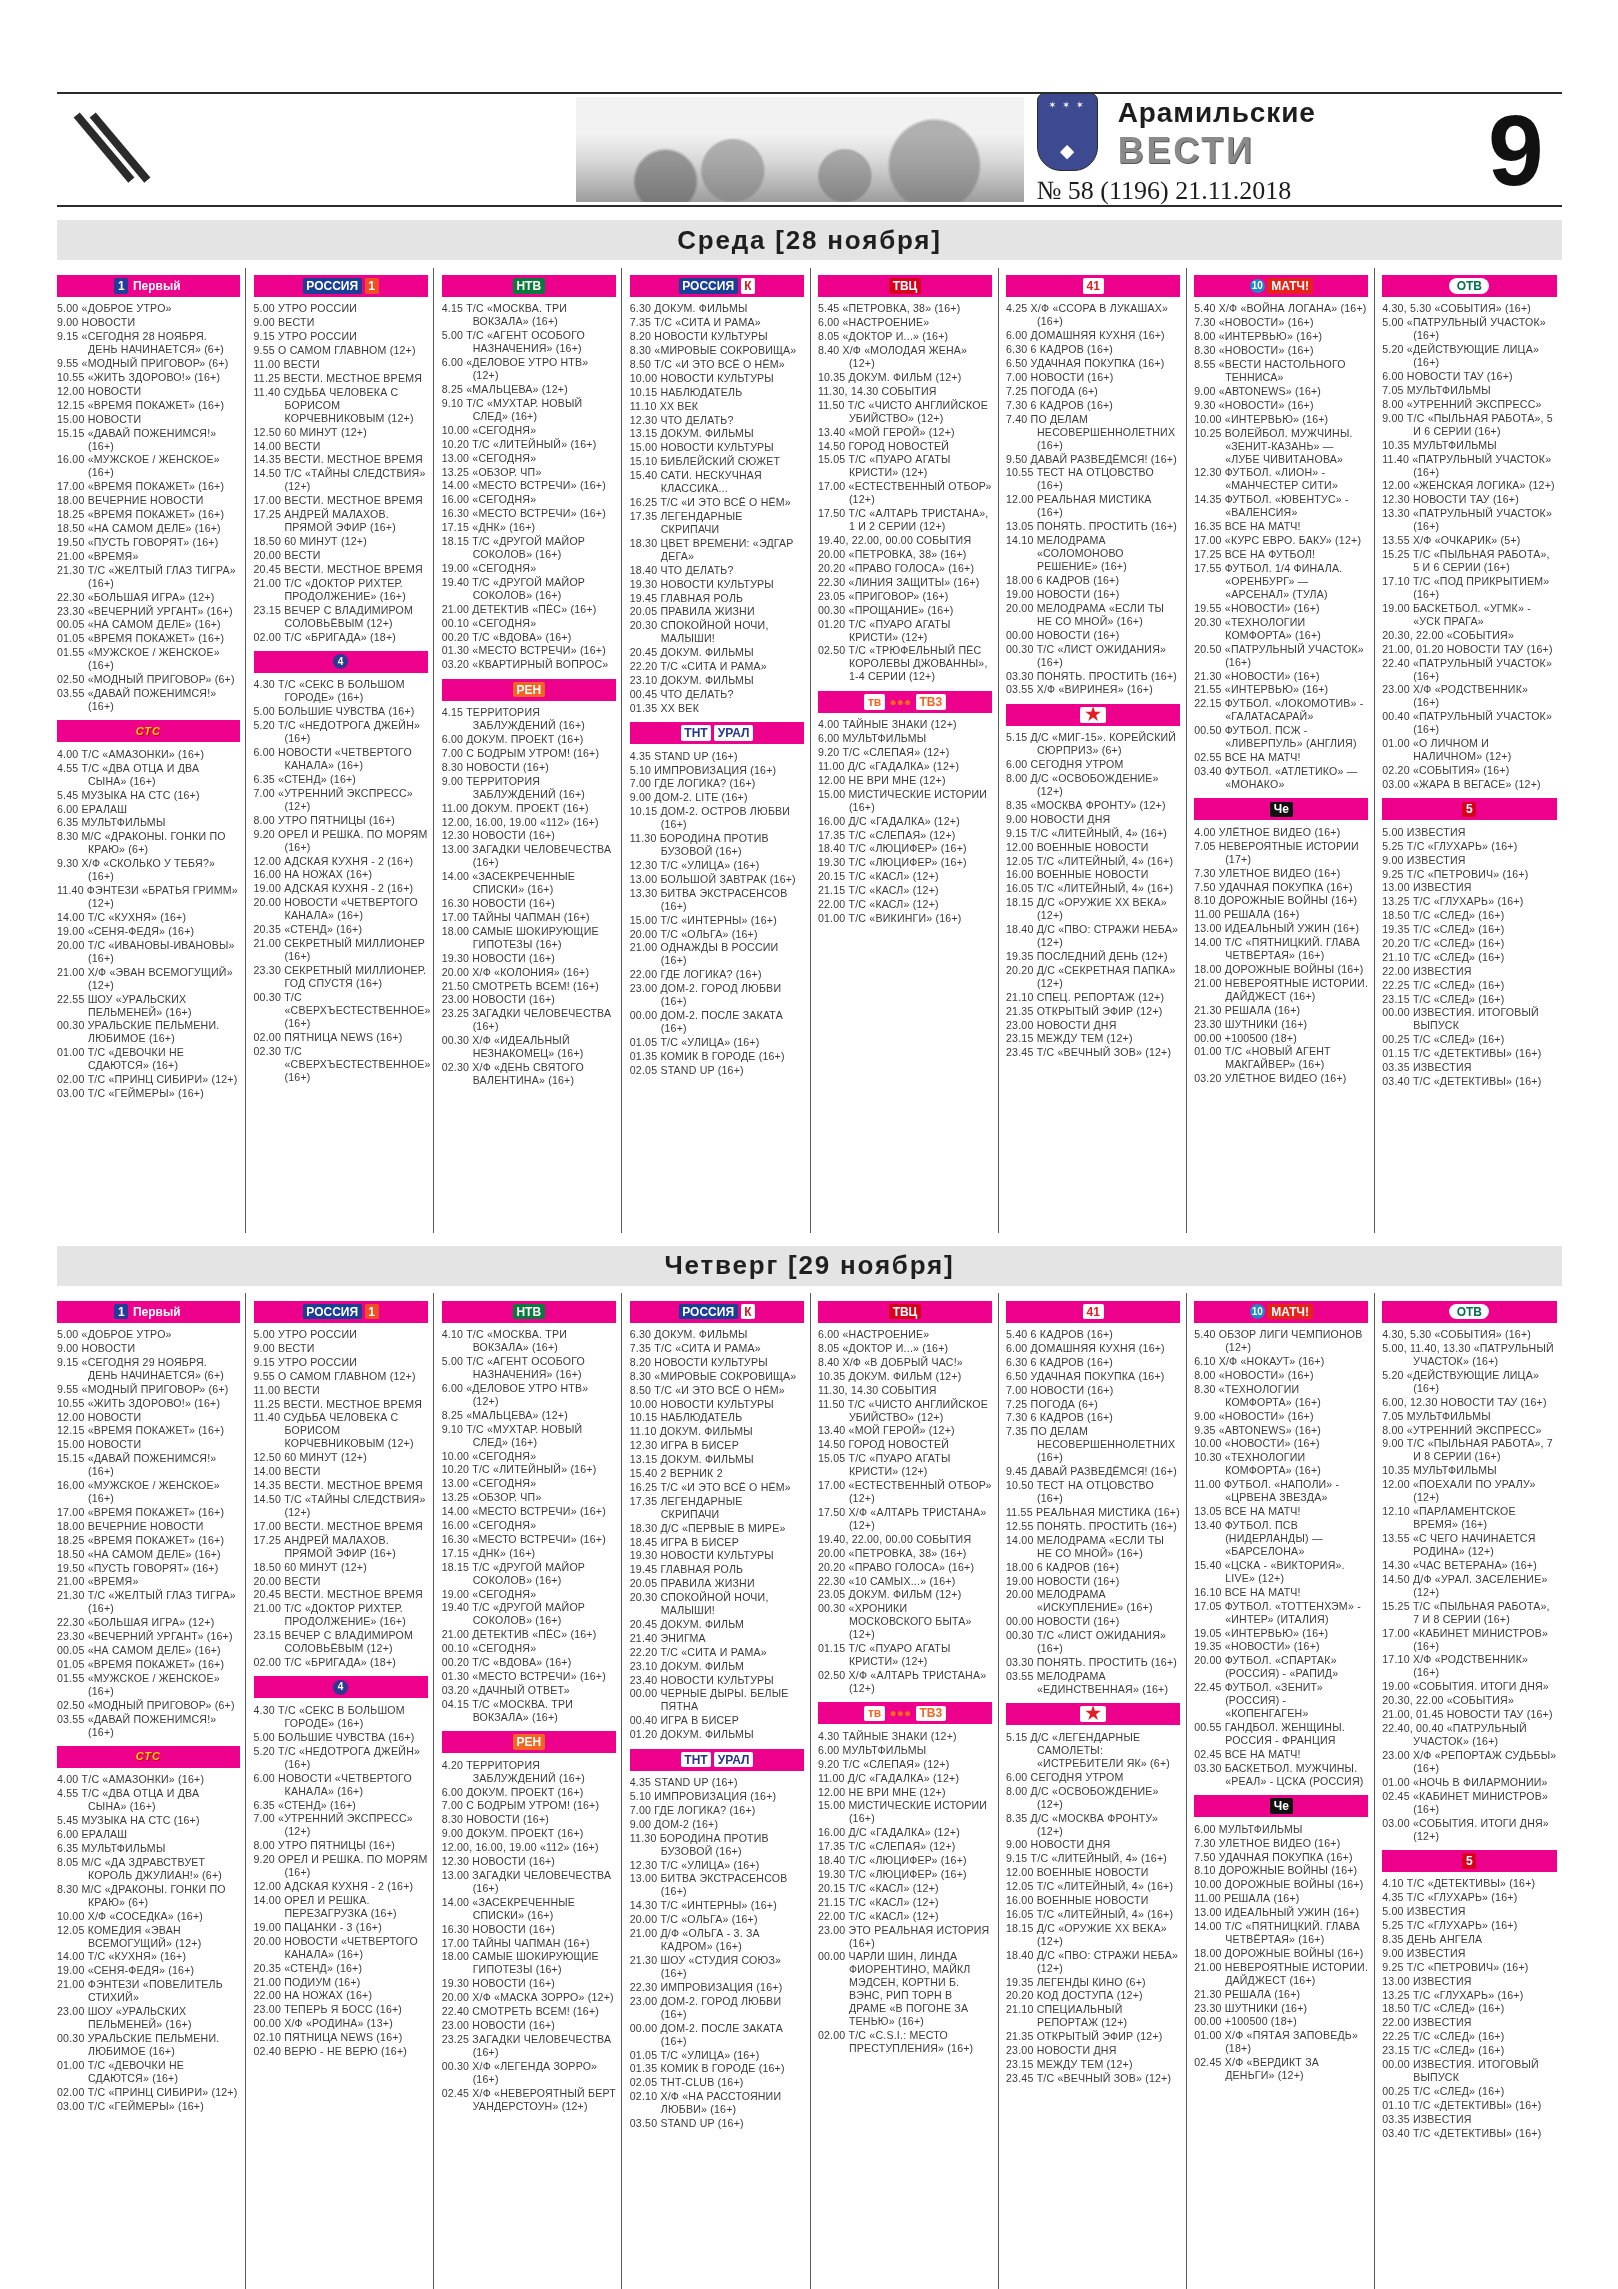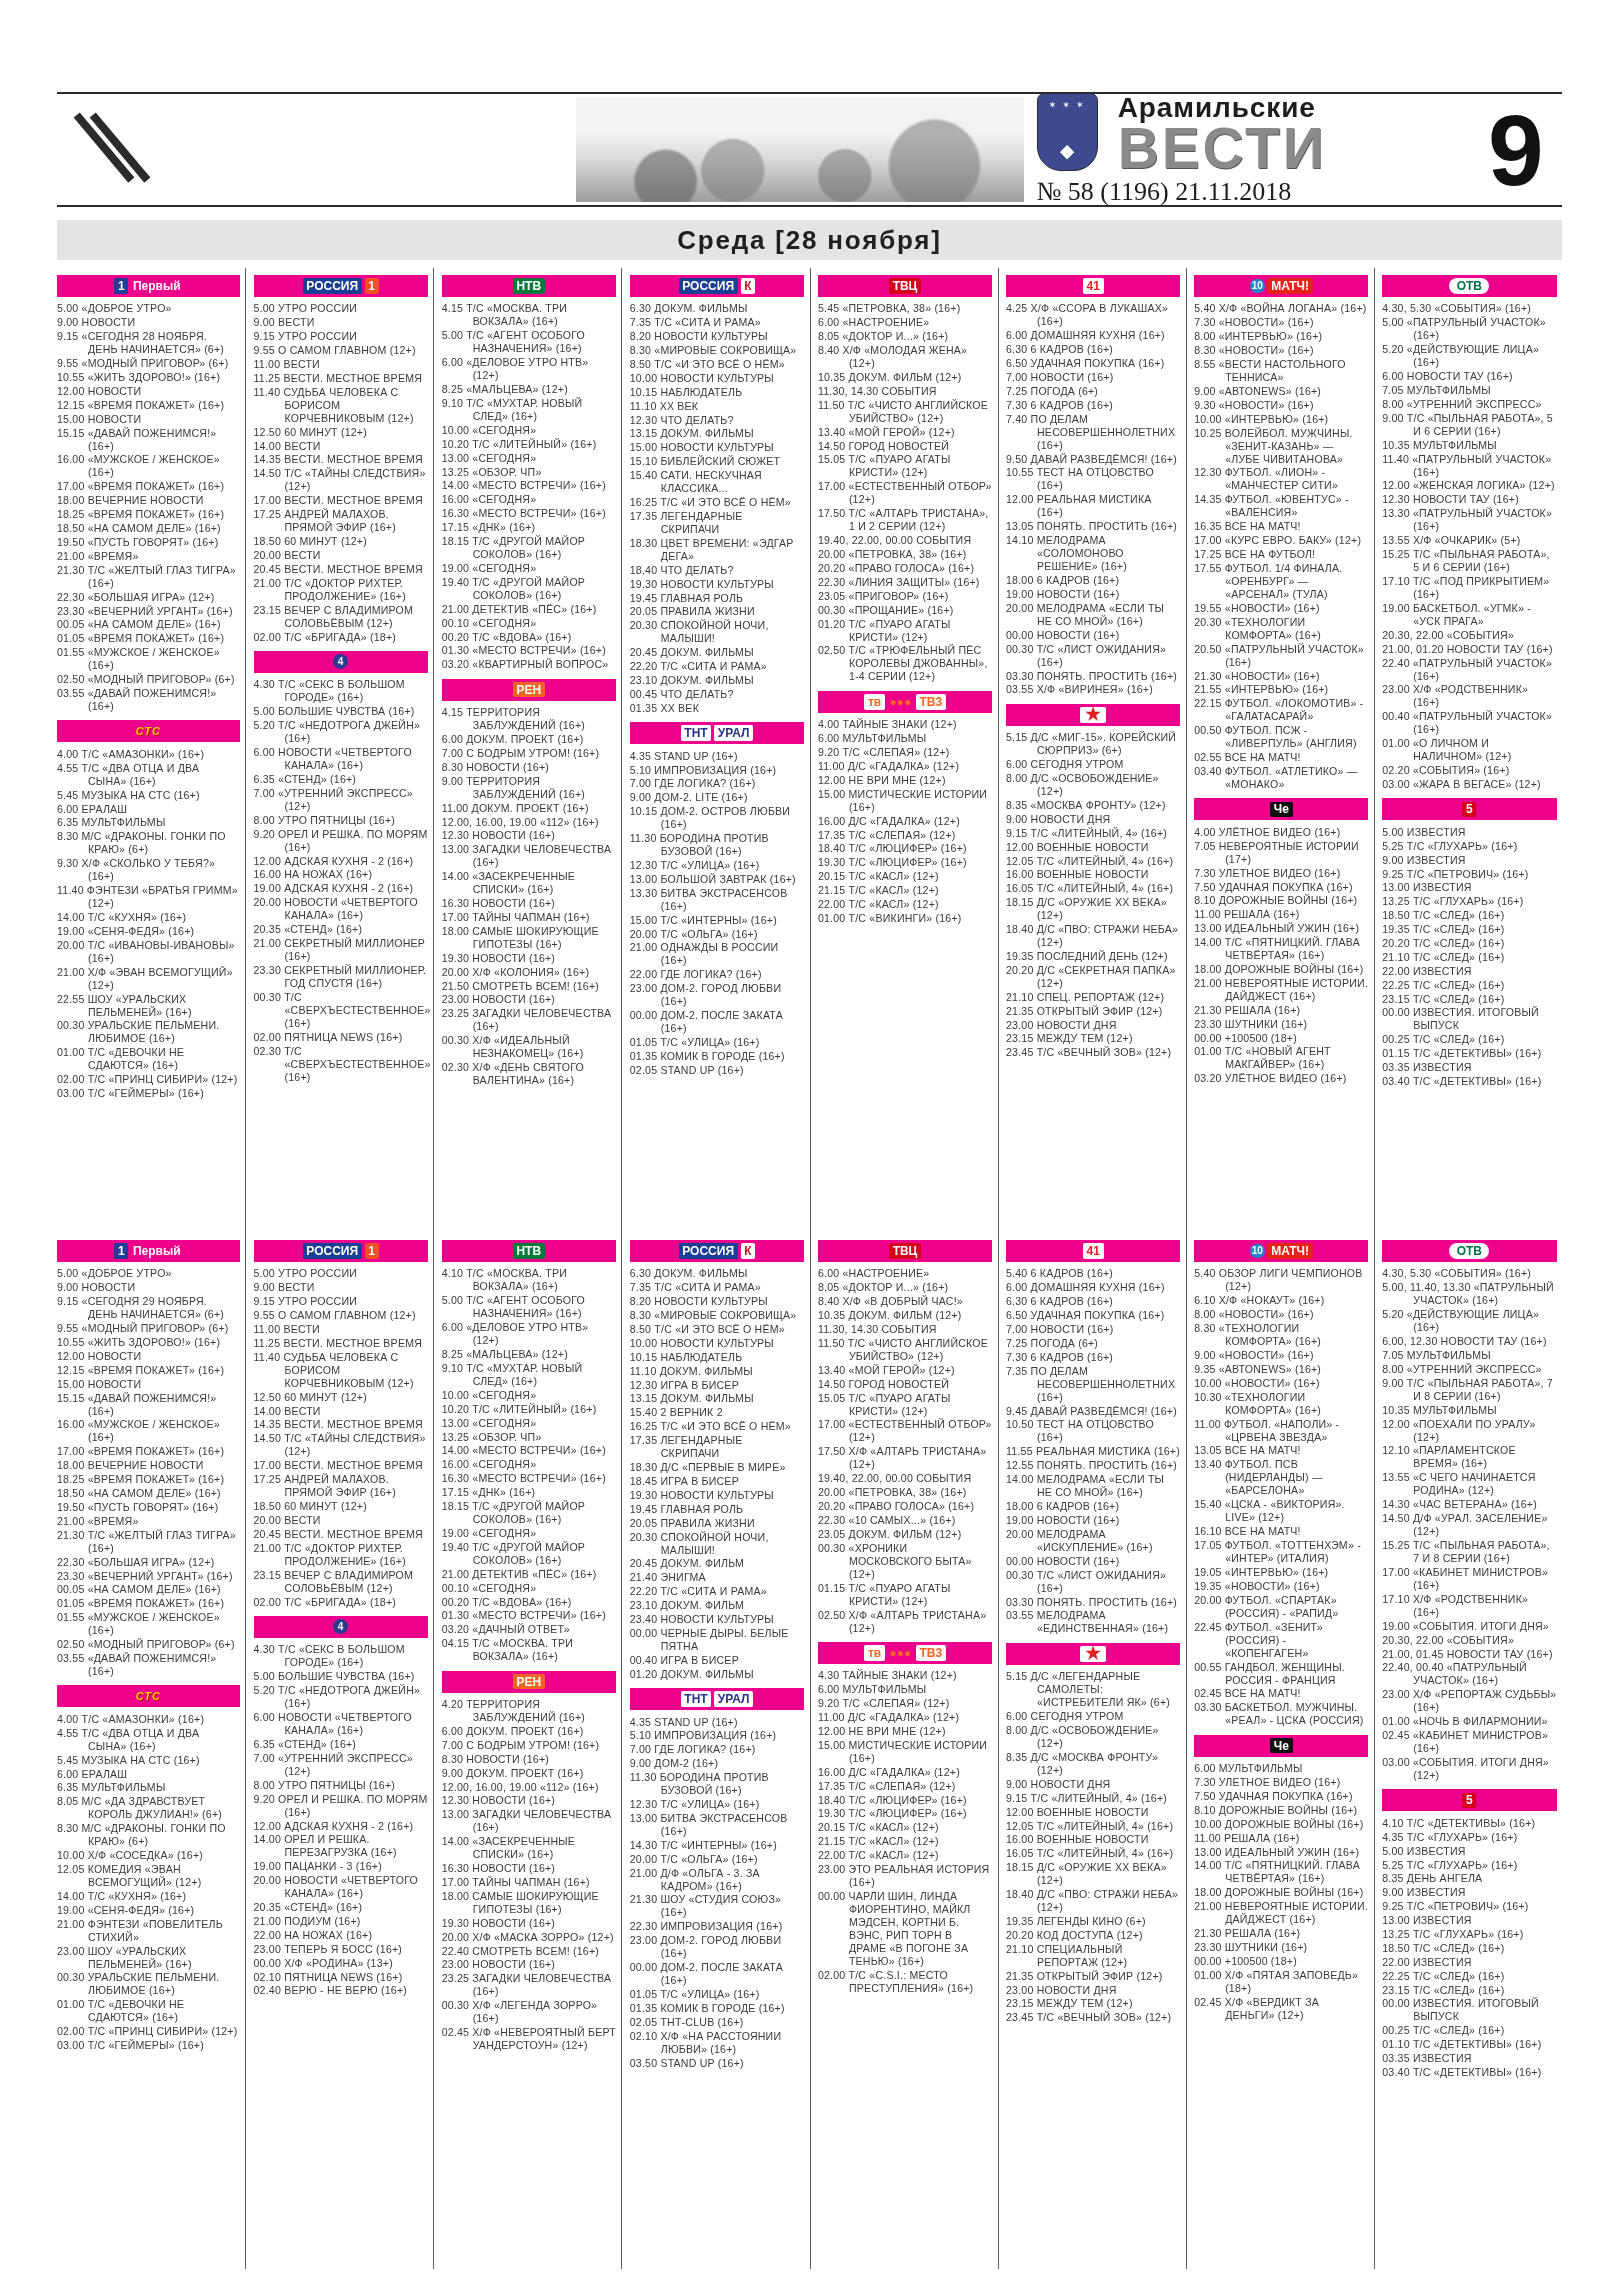--- a/index.html
+++ b/index.html
@@ -16,21 +16,21 @@
     radial-gradient(circle at 20% 80%, rgba(90,90,90,.55) 0 8%, transparent 9%),
     radial-gradient(circle at 35% 70%, rgba(120,120,120,.5) 0 10%, transparent 11%),
     radial-gradient(circle at 60% 75%, rgba(100,100,100,.45) 0 9%, transparent 10%),
     radial-gradient(circle at 80% 65%, rgba(110,110,110,.5) 0 12%, transparent 13%),
     linear-gradient(#f2f2f2 0 35%, #d9d9d9 60%, #9d9d9d 100%);}
   .brand{flex:0 0 369px;display:grid;grid-template-columns:72px 1fr;grid-template-rows:auto auto auto;column-gap:9.2px;align-items:center;}
   .coat{grid-row:1/3;width:59px;height:76px;background:#3d4a8f;border-radius:7.4px 7.4px 24px 24px;position:relative;border:1.8px solid #2b2b2b;}
   .coat:before{content:"✶ ✶ ✶";position:absolute;top:5.5px;left:0;right:0;text-align:center;color:#fff;font-size:9.2px;letter-spacing:1.8px;}
   .coat:after{content:"◆";position:absolute;bottom:7.4px;left:0;right:0;text-align:center;color:#fff;font-size:18.5px;}
   .brand-top{font-size:28px;font-weight:bold;color:#1d1d1d;letter-spacing:0.9px;}
-  .brand-bottom{font-size:57px;font-weight:900;color:#8a8a8a;letter-spacing:2.8px;line-height:.85;text-shadow:0.9px 0.9px 0 #555;}
+  .brand-bottom{font-size:36px;font-weight:900;color:#8a8a8a;letter-spacing:2.8px;line-height:.85;text-shadow:0.9px 0.9px 0 #555;}
   .issue{grid-column:1/3;font-family:"Liberation Serif",serif;font-size:26px;color:#1d1d1d;padding-top:5.5px;white-space:nowrap;}
   .page-num{flex:0 0 138px;font-size:100px;font-weight:800;color:#111;text-align:right;padding-right:18.5px;line-height:1;}
   
   .days{margin:0;}
   .day-band{margin:13px 57px 7.4px;background:#e4e4e4;text-align:center;font-size:26px;font-weight:bold;color:#1f1f1f;padding:4.6px 0;letter-spacing:1.8px;}
   .day-cols{margin:0 57px;display:grid;grid-template-columns:repeat(8,1fr);overflow:hidden;}
   .day-cols.wed{height:965px;}
   .day-cols.thu{height:1036px;}
   .col{border-left:1.4px solid #5a5a5a;padding:0 5.5px 0 7.4px;overflow:hidden;}
   .col:first-child{border-left:none;padding-left:0;}
@@ -451,20 +451,21 @@
           <div class="prog">23.15 Т/С «СЛЕД» (16+)</div>
           <div class="prog">00.00 ИЗВЕСТИЯ. ИТОГОВЫЙ ВЫПУСК</div>
           <div class="prog">00.25 Т/С «СЛЕД» (16+)</div>
           <div class="prog">01.15 Т/С «ДЕТЕКТИВЫ» (16+)</div>
           <div class="prog">03.35 ИЗВЕСТИЯ</div>
           <div class="prog">03.40 Т/С «ДЕТЕКТИВЫ» (16+)</div>
         </div>
       </div>
     </section>
     <section class="day-section">
+      <div class="day-band" style="background: rgb(228, 228, 228);">Четверг  [29 ноября]</div>
       <div class="day-cols thu">
         <div class="col">
           <div class="chan-bar" style="background: rgb(236, 0, 140);">
             <span class="lg box" style="background: rgb(31, 61, 153); color: rgb(255, 255, 255);">1</span>
             <span class="lg plain" style="color: rgb(255, 255, 255);">Первый</span>
           </div>
           <div class="prog">5.00 «ДОБРОЕ УТРО»</div>
           <div class="prog">9.00 НОВОСТИ</div>
           <div class="prog">9.15 «СЕГОДНЯ 29 НОЯБРЯ. ДЕНЬ НАЧИНАЕТСЯ» (6+)</div>
           <div class="prog">9.55 «МОДНЫЙ ПРИГОВОР» (6+)</div>

